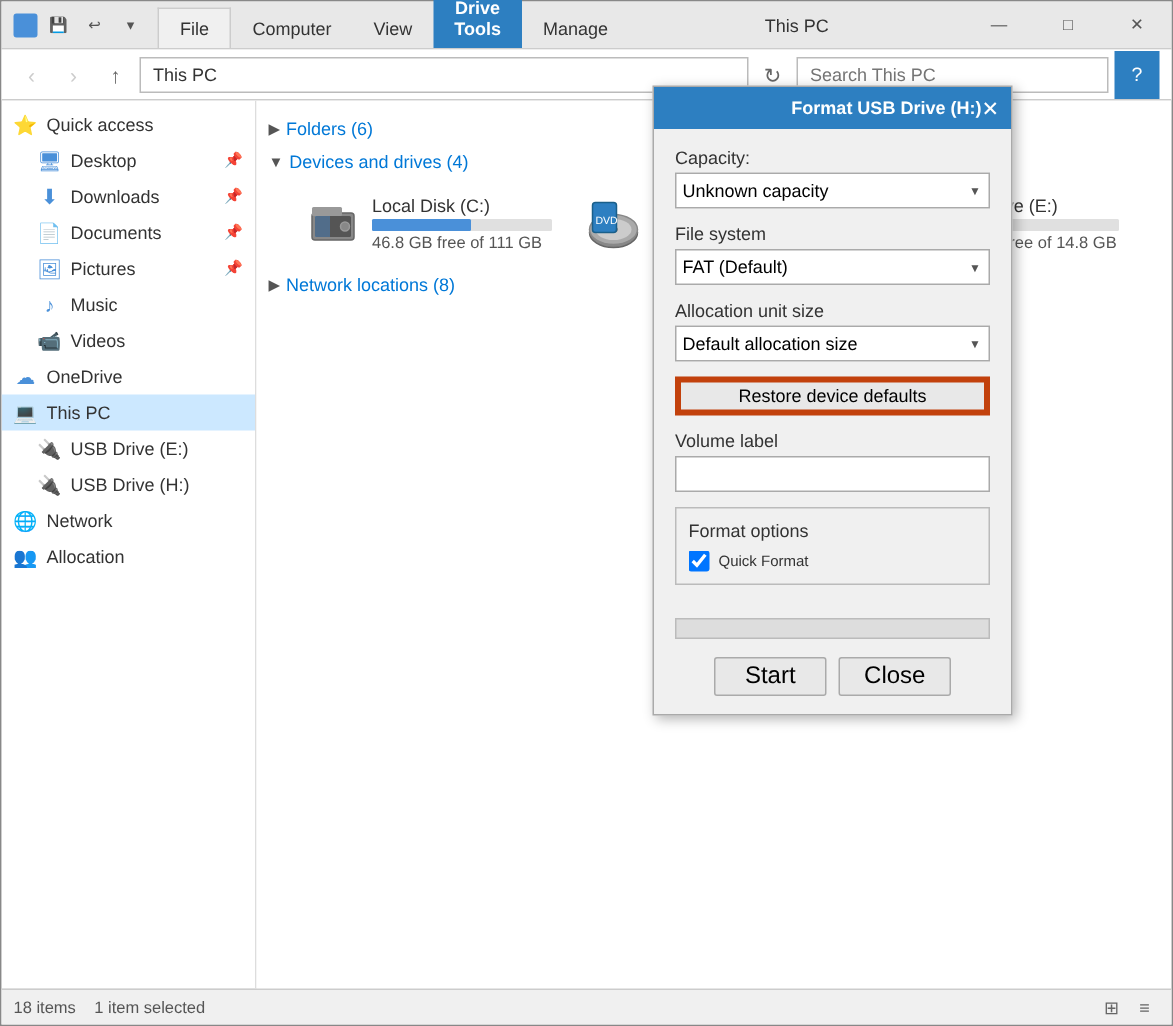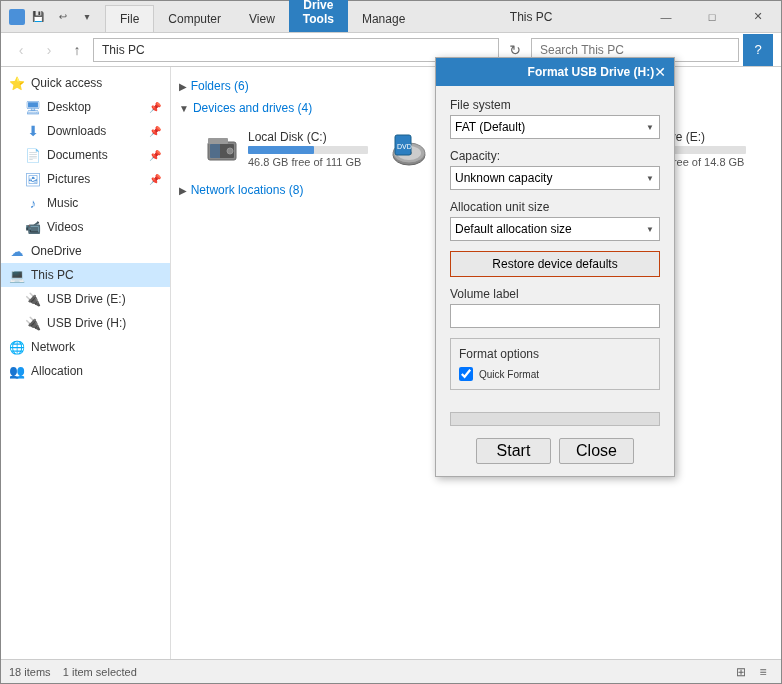--- a/index.html
+++ b/index.html
@@ -362,21 +362,21 @@
       position: absolute;
       right: 6px;
       font-size: 8px;
       color: #555;
       pointer-events: none;
     }
     .restore-btn {
       width: 100%;
       height: 26px;
       background: #e8e8e8;
-      border: 1px solid #c2410c;
+      border: 4px solid #c2410c;
       font-size: 12px;
       cursor: pointer;
       margin-bottom: 10px;
     }
     .volume-label-input {
       width: 100%;
       height: 24px;
       border: 1px solid #aaa;
       padding: 0 4px;
       font-size: 12px;
@@ -639,34 +639,34 @@
 
   <div class="dialog">
     <div class="dialog-title-bar">
       <span class="dialog-title">Format USB Drive (H:)</span>
       <button class="dialog-close">✕</button>
     </div>
     <div class="dialog-body">
 
       
       <div class="form-group">
+        <label class="form-label">Capacity:</label>
+        <div class="select-wrapper">
+          <select class="form-select">
+            <option>Unknown capacity</option>
+          </select>
+        </div>
+      </div>
+
+      
+      <div class="form-group">
         <label class="form-label">File system</label>
         <div class="select-wrapper">
           <select class="form-select">
             <option>FAT (Default)</option>
-          </select>
-        </div>
-      </div>
-
-      
-      <div class="form-group">
-        <label class="form-label">Capacity:</label>
-        <div class="select-wrapper">
-          <select class="form-select">
-            <option>Unknown capacity</option>
           </select>
         </div>
       </div>
 
       
       <div class="form-group">
         <label class="form-label">Allocation unit size</label>
         <div class="select-wrapper">
           <select class="form-select">
             <option>Default allocation size</option>

